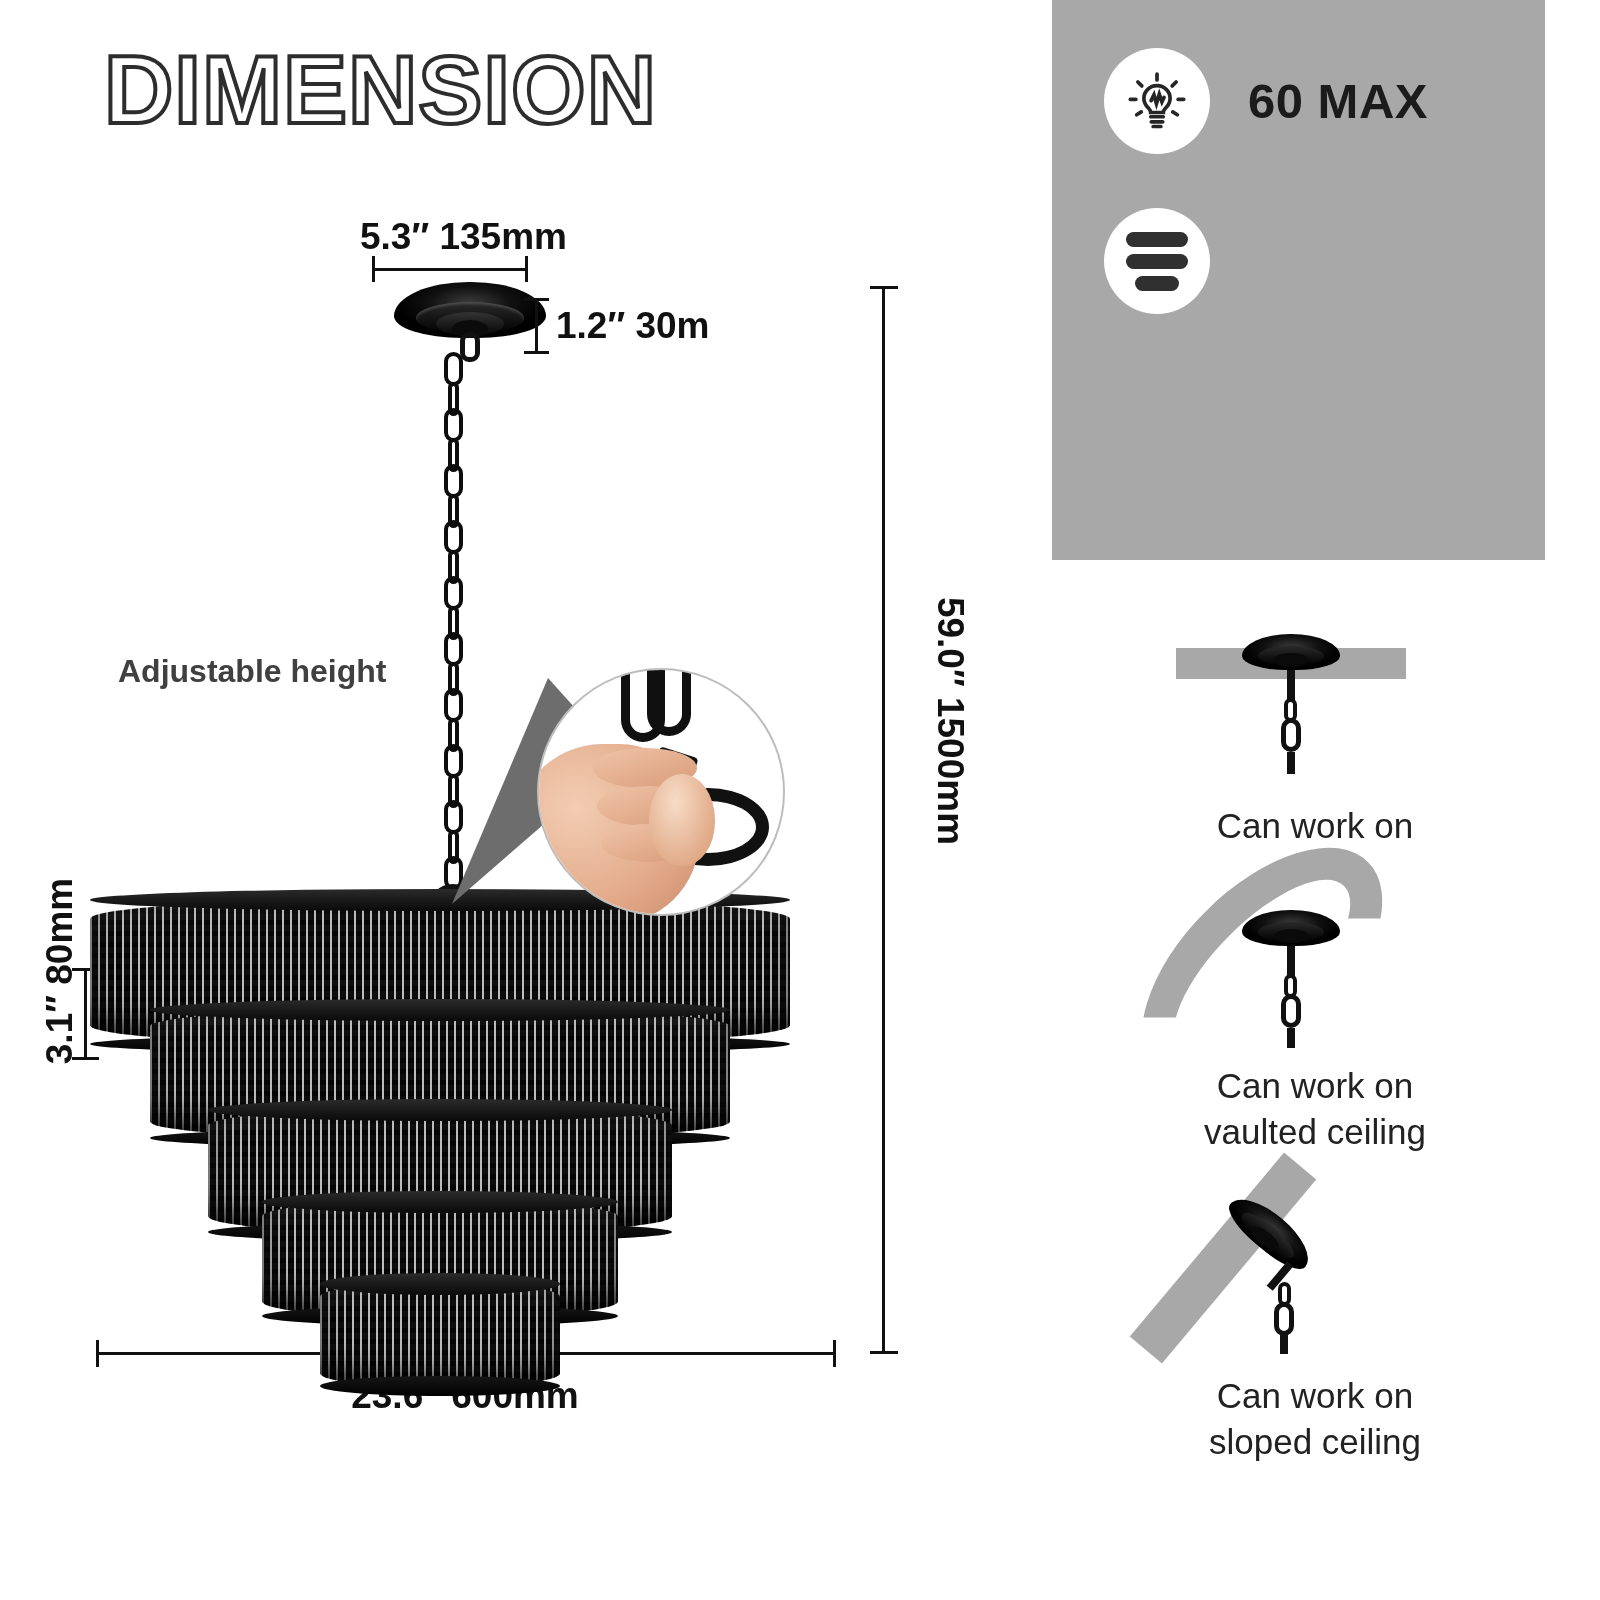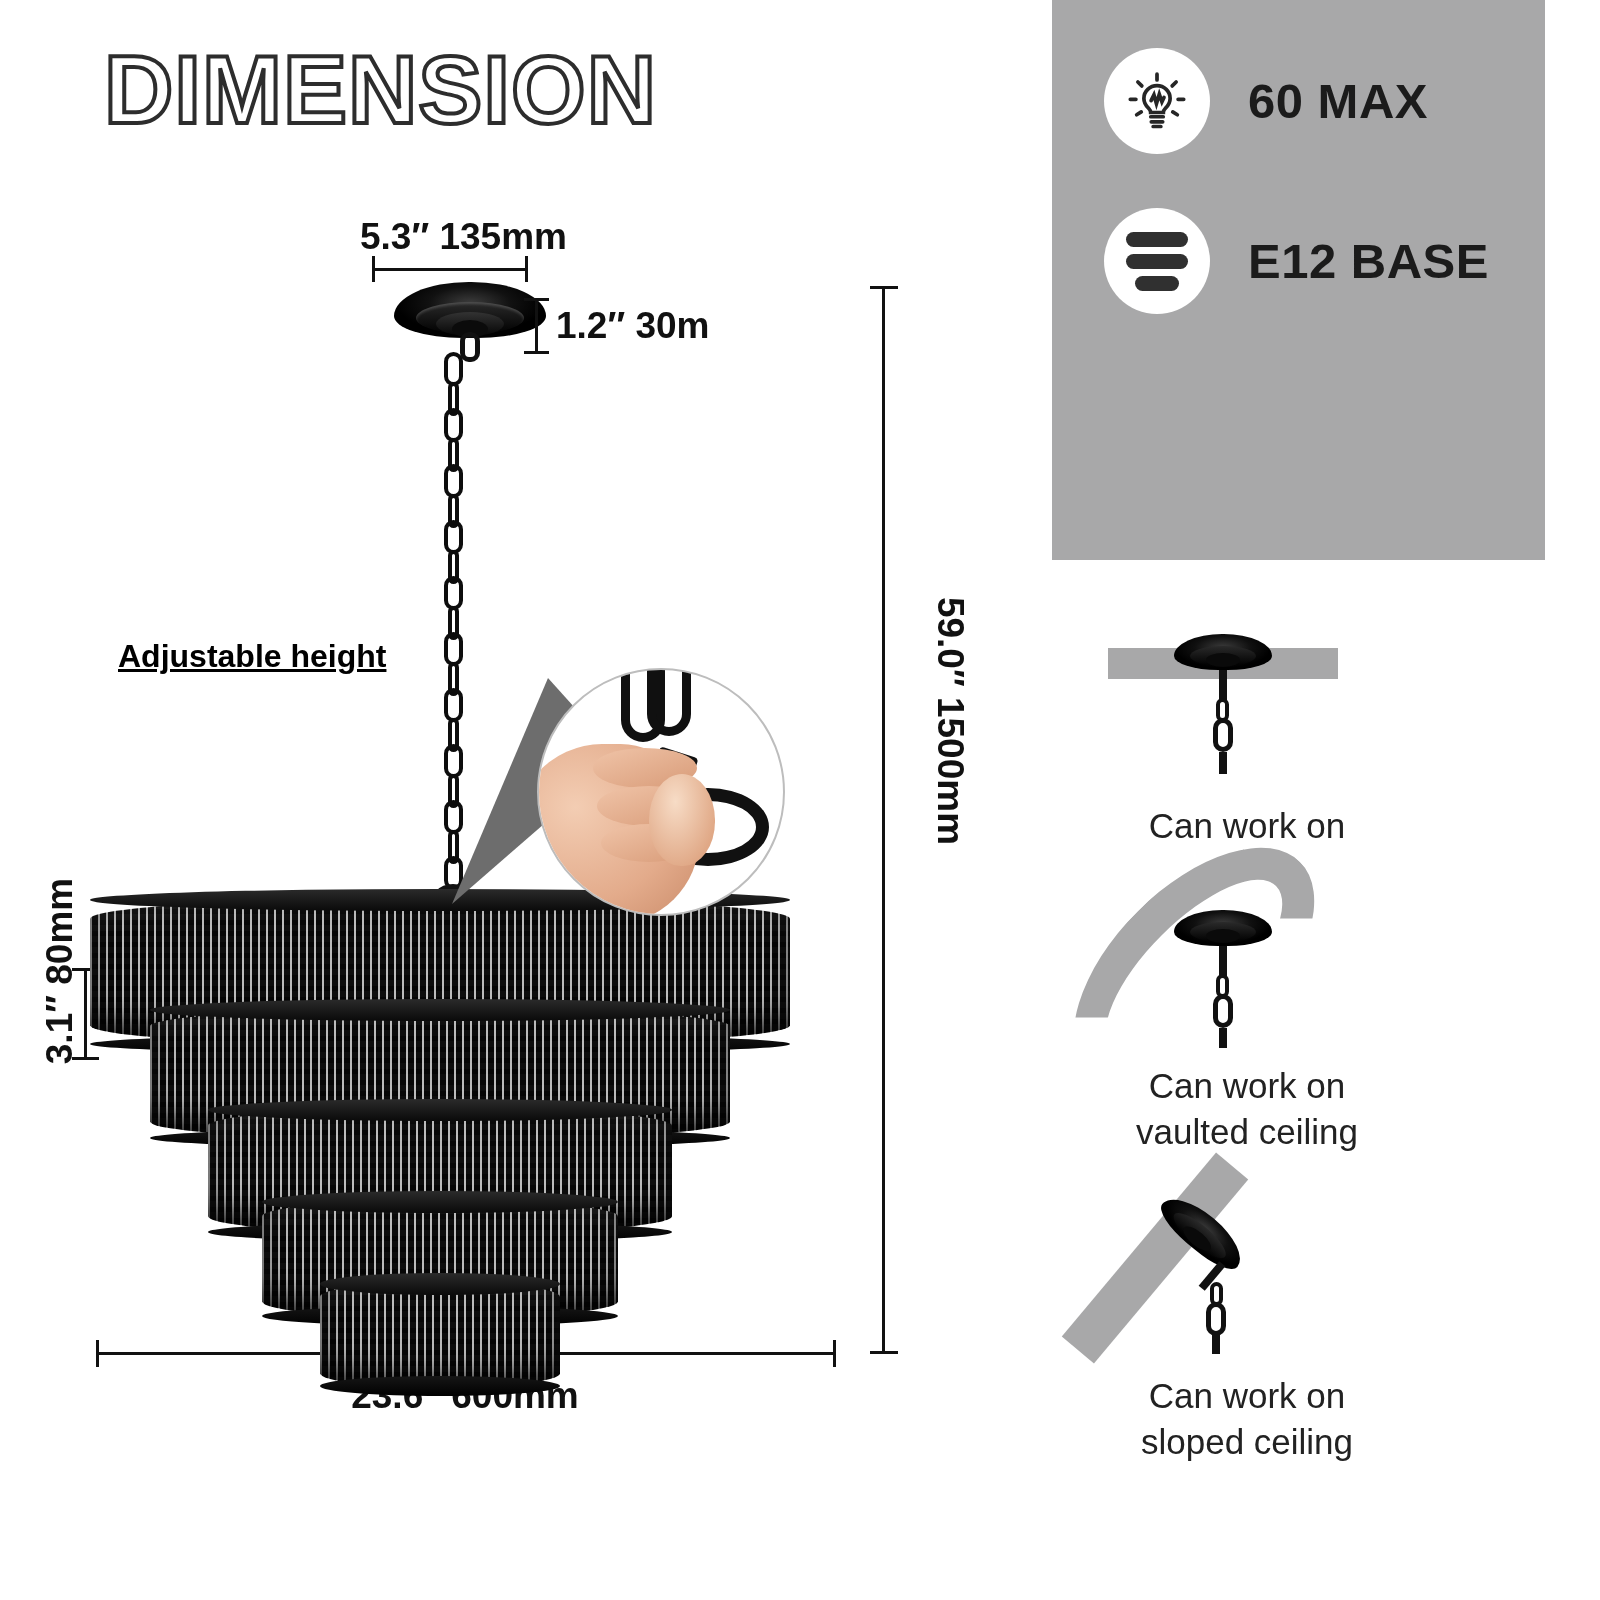--- a/index.html
+++ b/index.html
@@ -197,22 +197,22 @@
   #dim-bot-capL { left:96px; top:1340px; width:3px; height:27px; }
   #dim-bot-capR { left:833px; top:1340px; width:3px; height:27px; }
   #dim-bot-label {
     position:absolute; left:0px; top:1375px; width:930px;
     text-align:center;
     font-size:37px; font-weight:700; color:#111; white-space:nowrap;
   }
 
   
   #adjustable-note {
-    position:absolute; left:118px; top:638px;
-    font-size:32px; font-weight:700; color:#000000; white-space:nowrap;text-decoration:underline;
+    position:absolute; left:118px; top:653px;
+    font-size:32px; font-weight:700; color:#404040; white-space:nowrap;
   }
 
   
   #callout-cone {
     position:absolute; left:452px; top:630px; width:320px; height:280px;
     z-index:11;
   }
   #callout-bubble {
     position:absolute; left:537px; top:668px; width:248px; height:248px;
     border-radius:50%; overflow:hidden; background:#fff;
@@ -244,21 +244,21 @@
   #callout-bubble .cb-finger.f1 { left:54px; top:78px;  width:104px; height:40px; }
   #callout-bubble .cb-finger.f2 { left:58px; top:116px; width:104px; height:40px; }
   #callout-bubble .cb-finger.f3 { left:62px; top:154px; width:96px;  height:38px; }
   #callout-bubble .cb-thumb {
     position:absolute; left:110px; top:104px; width:66px; height:92px;
     background: radial-gradient(ellipse at 40% 30%, #f7dcc6, #e0a886 75%);
     border-radius:50% 50% 48% 48%;
   }
 
   
-  .ceil-block { position:absolute; width:470px; left:1012px; }
+  .ceil-block { position:absolute; width:470px; left:1080px; }
   #ceil-flat   { top:612px; }
   #ceil-vaulted{ top:872px; }
   #ceil-sloped { top:1142px; }
   .ceil-art { position:relative; width:470px; height:185px; }
   .ceil-caption {
     margin-top:6px; text-align:center;
     font-size:35px; color:#222; line-height:1.32; font-weight:400;
   }
   .flat-bar {
     position:absolute; left:96px; top:36px; width:230px; height:31px;
@@ -324,21 +324,20 @@
 
 
     <div class="spec-row">
       <div class="spec-badge">
         <div class="e12-bars">
           <i class="b1"></i>
             <i class="b2"></i>
             <i class="b3"></i>
         </div>
       </div>
-      <div class="spec-label">E12 BASE</div>
     </div>
 
   </div>
 
   <div id="product-area">
 
     <div id="canopy">
       <div class="dome"></div>
       <div class="ring1"></div>
       <div class="ring2"></div>

